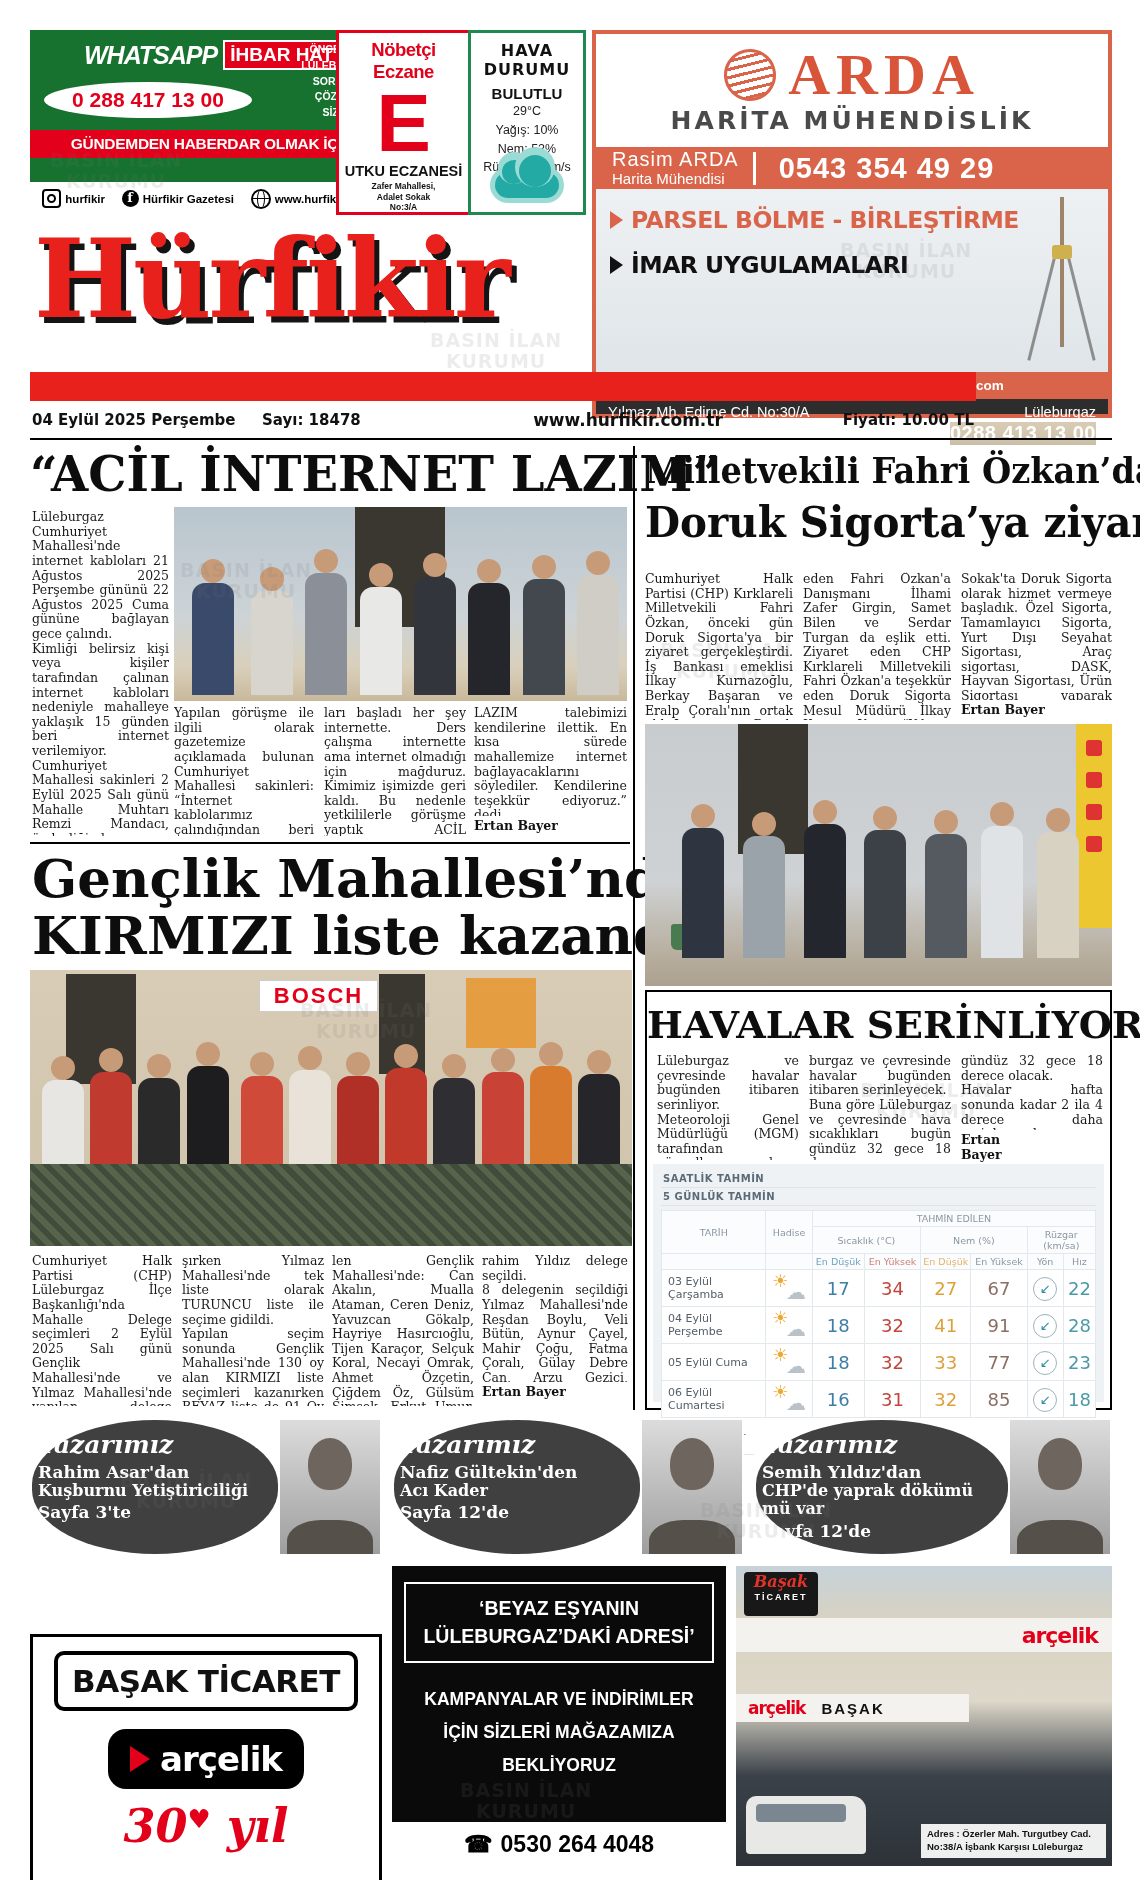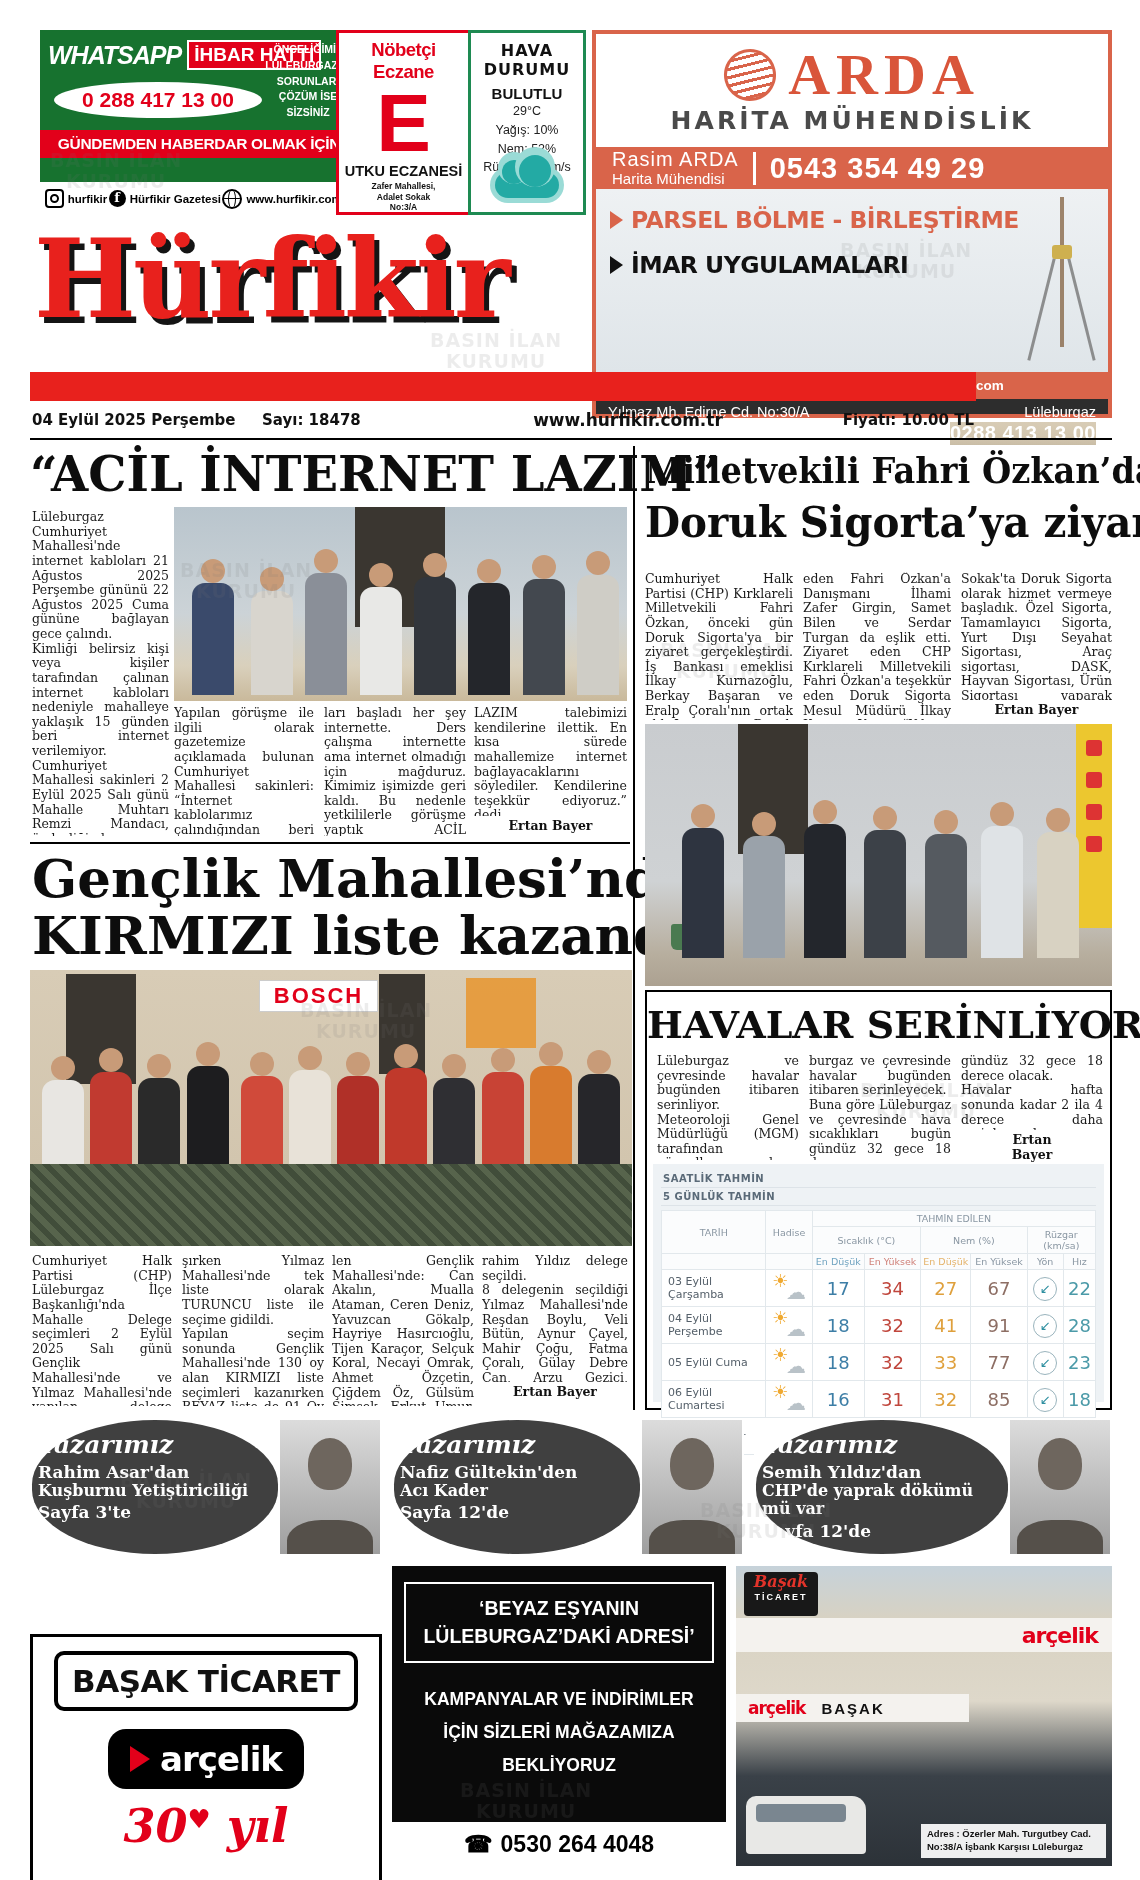--- a/index.html
+++ b/index.html
@@ -52,21 +52,21 @@
   .arda-logo-row{display:flex;align-items:center;justify-content:center;gap:12px;padding-top:12px;}
   .arda-globe{width:46px;height:46px;border-radius:50%;border:3px solid #d9644a;transform:rotate(-14deg);
      background:repeating-linear-gradient(0deg,#d9644a 0 3px,#fff 3px 8px);}
   .arda-word{color:#d9553a;font-weight:900;font-size:58px;letter-spacing:6px;font-family:Liberation Serif, serif;line-height:1;}
   .arda-sub{color:#4a4a4a;font-weight:bold;font-size:25px;letter-spacing:3px;text-align:center;margin-top:2px;
             font-family:"DejaVu Sans",sans-serif;}
   .arda-band{position:absolute;left:0;top:113px;width:100%;height:42px;background:#d9644a;color:#fff;
              display:flex;align-items:center;padding:0 16px;box-sizing:border-box;gap:14px;}
   .arda-person{font-size:20px;line-height:1.05;letter-spacing:1px;}
   .arda-role{font-size:15px;}
-  .arda-bigphone{font-weight:bold;font-size:29px;letter-spacing:1px;border-left:3px solid #fff;padding-left:14px;}
+  .arda-bigphone{font-weight:bold;font-size:29px;letter-spacing:1px;border-left:3px solid #fff;padding-left:23px;}
   .arda-serv{position:absolute;left:0;top:155px;width:100%;height:183px;
              background:linear-gradient(#eef1f3,#dfe5e9);overflow:hidden;}
   .arda-line{display:flex;align-items:center;gap:8px;font-weight:900;font-size:23.5px;margin:17px 0 0 14px;
              font-family:"DejaVu Sans",sans-serif;letter-spacing:-.5px;}
   .arda-line .tri{width:0;height:0;border-top:9px solid transparent;border-bottom:9px solid transparent;border-left:13px solid #111;}
   .arda-line.orange{color:#d9644a;}
   .arda-line.orange .tri{border-left-color:#d9644a;}
   .surv{position:absolute;right:10px;top:8px;width:70px;height:170px;opacity:.8;}
   .surv .pole{position:absolute;left:32px;top:0;width:4px;height:150px;background:#8a6a4a;}
   .surv .leg1{position:absolute;left:12px;top:60px;width:3px;height:105px;background:#777;transform:rotate(14deg);}
@@ -85,21 +85,21 @@
   .redbar{background:#e8211d;}
   .dateline{display:flex;align-items:center;font-weight:bold;font-size:15px;font-family:"DejaVu Sans",sans-serif;}
   .dateline .site{font-size:17px;}
   .blackrule{border-top:2.5px solid #000;}
   .vrule{border-left:2px solid #000;}
   .hrule{border-top:2px solid #000;}
   
   .headline{font-family:"DejaVu Serif",serif;font-weight:bold;color:#0d0d0d;white-space:nowrap;}
   .col{font-family:"DejaVu Serif",serif;font-size:12.5px;line-height:1.17;text-align:justify;
        white-space:pre-line;overflow:hidden;color:#1a1a1a;}
-  .byline{display:block;font-weight:bold;text-align:center;font-family:"DejaVu Serif",serif;font-size:12.5px;margin-top:2px;}
+  .byline{display:block;font-weight:bold;text-align:left;font-family:"DejaVu Serif",serif;font-size:12.5px;margin-top:2px;}
   
   .photo{overflow:hidden;}
   .pp{position:absolute;width:42px;border-radius:13px 13px 0 0;}
   .pp::before{content:"";position:absolute;top:-24px;left:50%;margin-left:-12px;width:24px;height:24px;
               border-radius:50%;background:#c89b78;}
   .ph1{background:linear-gradient(#b9c5cd 0%,#ccd3d7 55%,#d9d0bc 82%,#c9b99b 100%);}
   .ph2{background:linear-gradient(#d8ccb6 0%,#d2c5ae 70%,#c9bda6 100%);}
   .hedge{position:absolute;left:0;bottom:0;width:100%;height:82px;z-index:5;
          background:repeating-linear-gradient(45deg,#57644c 0 6px,#414d3a 6px 12px);}
   .sign-bosch{position:absolute;left:38%;top:10px;background:#fff;border:1px solid #ccc;padding:2px 14px;
@@ -182,21 +182,21 @@
   <div class="wm" style="left:430px;top:330px;"><span>BASIN İLAN</span><br><span>KURUMU</span></div>
   <div class="wm" style="left:840px;top:240px;"><span>BASIN İLAN</span><br><span>KURUMU</span></div>
   <div class="wm" style="left:180px;top:560px;"><span>BASIN İLAN</span><br><span>KURUMU</span></div>
   <div class="wm" style="left:660px;top:640px;"><span>BASIN İLAN</span><br><span>KURUMU</span></div>
   <div class="wm" style="left:300px;top:1000px;"><span>BASIN İLAN</span><br><span>KURUMU</span></div>
   <div class="wm" style="left:860px;top:1080px;"><span>BASIN İLAN</span><br><span>KURUMU</span></div>
   <div class="wm" style="left:120px;top:1470px;"><span>BASIN İLAN</span><br><span>KURUMU</span></div>
   <div class="wm" style="left:700px;top:1500px;"><span>BASIN İLAN</span><br><span>KURUMU</span></div>
   <div class="wm" style="left:460px;top:1780px;"><span>BASIN İLAN</span><br><span>KURUMU</span></div>
 
-  <div class="abs wa" style="left:40px;top:30px;width:318px;height:185px;">
+  <div class="abs wa" style="left:30px;top:30px;width:318px;height:185px;padding-left:46px;">
     <div class="wa-row1">
       <span class="wa-t1">WHATSAPP</span>
       <span class="wa-t2">İHBAR HATTI</span>
     </div>
     <div class="wa-slogan">ÖNCELİĞİMİZ
 LÜLEBURGAZ'IN
 SORUNLARI
 ÇÖZÜM İSE
 SİZSİNİZ</div>
     <div class="wa-phone">0 288 417 13 00</div>

